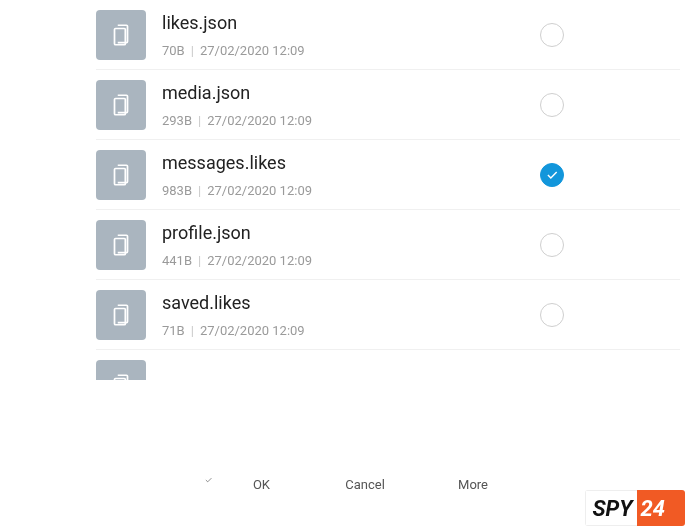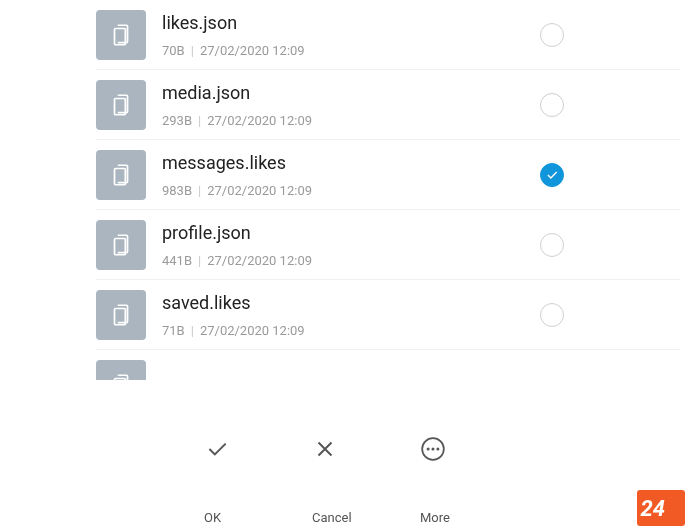--- a/index.html
+++ b/index.html
@@ -106,21 +106,21 @@
     right: 0;
     height: 78px;
     background: #ffffff;
     display: flex;
     justify-content: center;
     gap: 42px;
     align-items: center;
   }
   .bar-btn {
     display: flex;
-    flex-direction: column;
+    align-items: center;
     justify-content: center;
     width: 66px;
     cursor: pointer;
     gap: 40px;
   }
   .bar-btn svg {
     width: 26px;
     height: 26px;
     stroke: #555;
     fill: none;
@@ -290,14 +290,15 @@
       <circle class="ring" cx="12" cy="12" r="10"></circle>
       <circle cx="7.5" cy="12" r="1.4"></circle>
       <circle cx="12" cy="12" r="1.4"></circle>
       <circle cx="16.5" cy="12" r="1.4"></circle>
     </svg>
     <div class="bar-label">More</div>
   </div>
 </div>
 
 <div class="watermark">
+  <div class="wm-left">SPY</div>
   <div class="wm-right">24</div>
 </div>
 
 </body></html>

